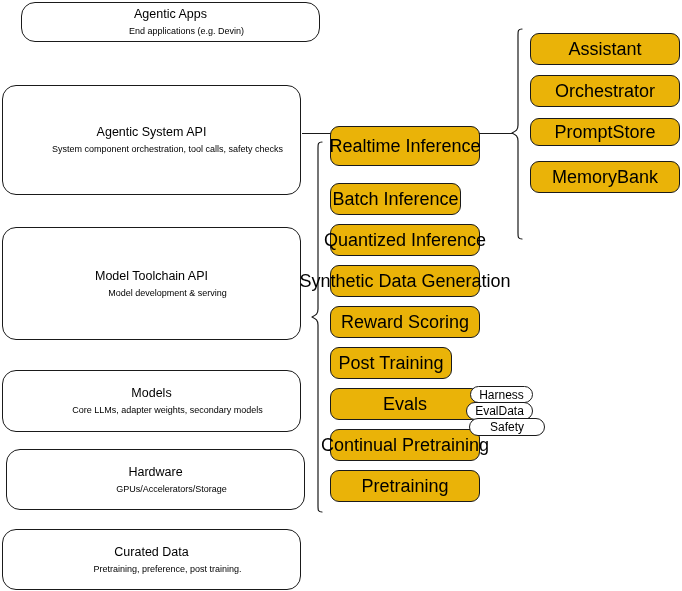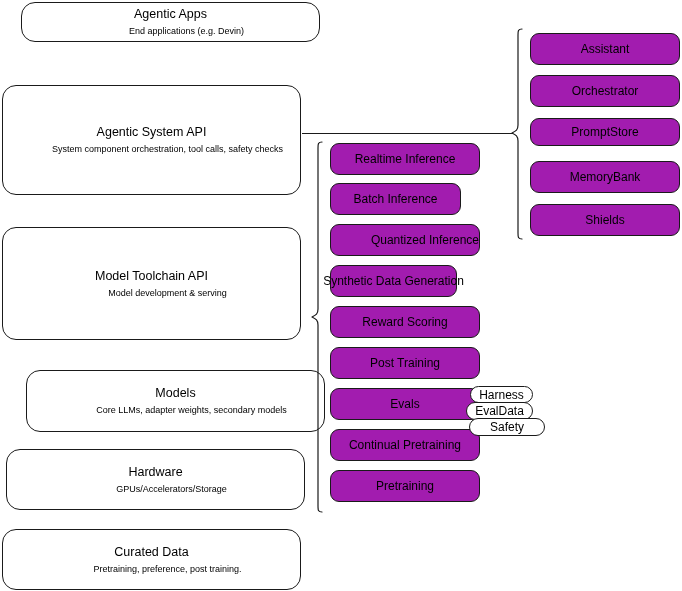--- a/index.html
+++ b/index.html
@@ -51,26 +51,26 @@
   
   .layer {
     border-radius: 14px;
   }
 
   
   .pillbox {
     position: absolute;
     box-sizing: border-box;
     border: 1.2px solid #1a1a1a;
-    background: #a21caf;
+    background: #eab308;
     border-radius: 9px;
     display: flex;
     align-items: center;
     justify-content: center;
-    font-size: 12px;
+    font-size: 18px;
     color: #000;
     white-space: nowrap;
   }
 
   
   .tag {
     position: absolute;
     box-sizing: border-box;
     border: 1.2px solid #1a1a1a;
     background: #ffffff;
@@ -113,21 +113,21 @@
   <div class="box layer" style="left:2px; top:85px; width:299px; height:110px;">
     <div class="title">Agentic System API</div>
     <div class="subtitle">System component orchestration, tool calls, safety checks</div>
   </div>
 
   <div class="box layer" style="left:2px; top:227px; width:299px; height:113px;">
     <div class="title">Model Toolchain API</div>
     <div class="subtitle">Model development &amp; serving</div>
   </div>
 
-  <div class="box layer" style="left:2px; top:370px; width:299px; height:62px;margin-left:24px;">
+  <div class="box layer" style="left:2px; top:370px; width:299px; height:62px;">
     <div class="title">Models</div>
     <div class="subtitle">Core LLMs, adapter weights, secondary models</div>
   </div>
 
   <div class="box layer" style="left:6px; top:449px; width:299px; height:61px;">
     <div class="title">Hardware</div>
     <div class="subtitle">GPUs/Accelerators/Storage</div>
   </div>
 
   <div class="box layer" style="left:2px; top:529px; width:299px; height:61px;">
@@ -146,44 +146,41 @@
   </div>
   <div class="pillbox" style="left:530px; top:75px; width:150px; height:32px;">
     <span>Orchestrator</span>
   </div>
   <div class="pillbox" style="left:530px; top:118px; width:150px; height:28px;">
     <span>PromptStore</span>
   </div>
   <div class="pillbox" style="left:530px; top:161px; width:150px; height:32px;">
     <span>MemoryBank</span>
   </div>
-  <div class="pillbox" style="left:530px; top:204px; width:150px; height:32px;">
-    <span>Shields</span>
-  </div>
 
   <svg class="brace" style="left:310px; top:141px;" width="14" height="380" viewBox="0 0 14 380">
     <path d="M12 1 C 8 1, 8 3, 8 7 L 8 168 C 8 173, 6 174, 2 176 C 6 178, 8 179, 8 184 L 8 365 C 8 369, 8 371, 12 371"></path>
   </svg>
 
-  <div class="pillbox" style="left:330px; top:143px; width:150px; height:32px;">
+  <div class="pillbox" style="left:330px; top:126px; width:150px; height:40px;">
     <span>Realtime Inference</span>
   </div>
   <div class="pillbox" style="left:330px; top:183px; width:131px; height:32px;">
     <span>Batch Inference</span>
   </div>
-  <div class="pillbox" style="left:330px; top:224px; width:150px; height:32px;justify-content:flex-end;">
+  <div class="pillbox" style="left:330px; top:224px; width:150px; height:32px;">
     <span>Quantized Inference</span>
   </div>
-  <div class="pillbox" style="left:330px; top:265px; width:127px; height:32px;">
+  <div class="pillbox" style="left:330px; top:265px; width:150px; height:32px;">
     <span>Synthetic Data Generation</span>
   </div>
   <div class="pillbox" style="left:330px; top:306px; width:150px; height:32px;">
     <span>Reward Scoring</span>
   </div>
-  <div class="pillbox" style="left:330px; top:347px; width:150px; height:32px;">
+  <div class="pillbox" style="left:330px; top:347px; width:122px; height:32px;">
     <span>Post Training</span>
   </div>
   <div class="pillbox" style="left:330px; top:388px; width:150px; height:32px;">
     <span>Evals</span>
   </div>
   <div class="pillbox" style="left:330px; top:429px; width:150px; height:32px;">
     <span>Continual Pretraining</span>
   </div>
   <div class="pillbox" style="left:330px; top:470px; width:150px; height:32px;">
     <span>Pretraining</span>

